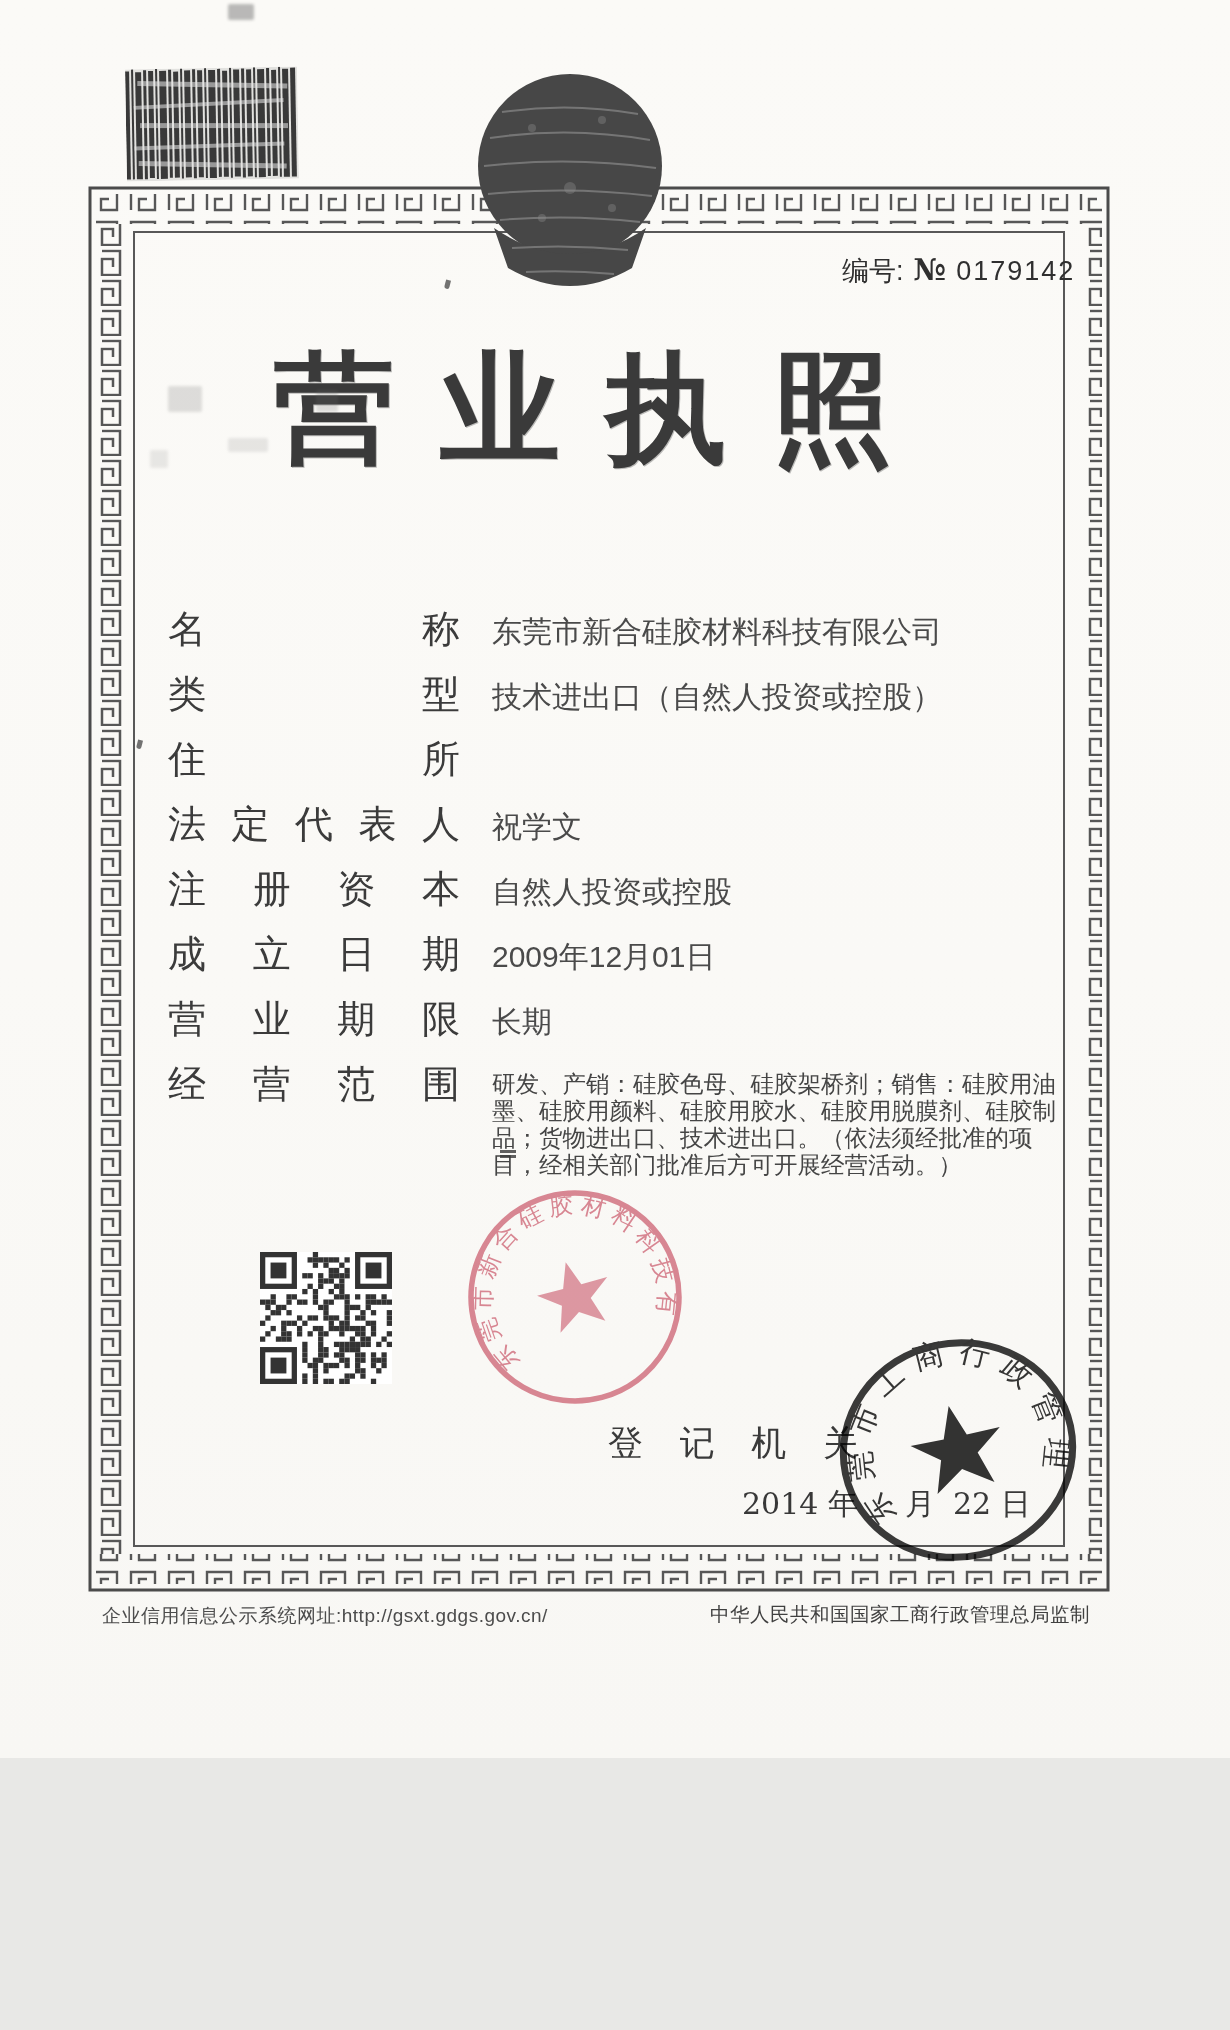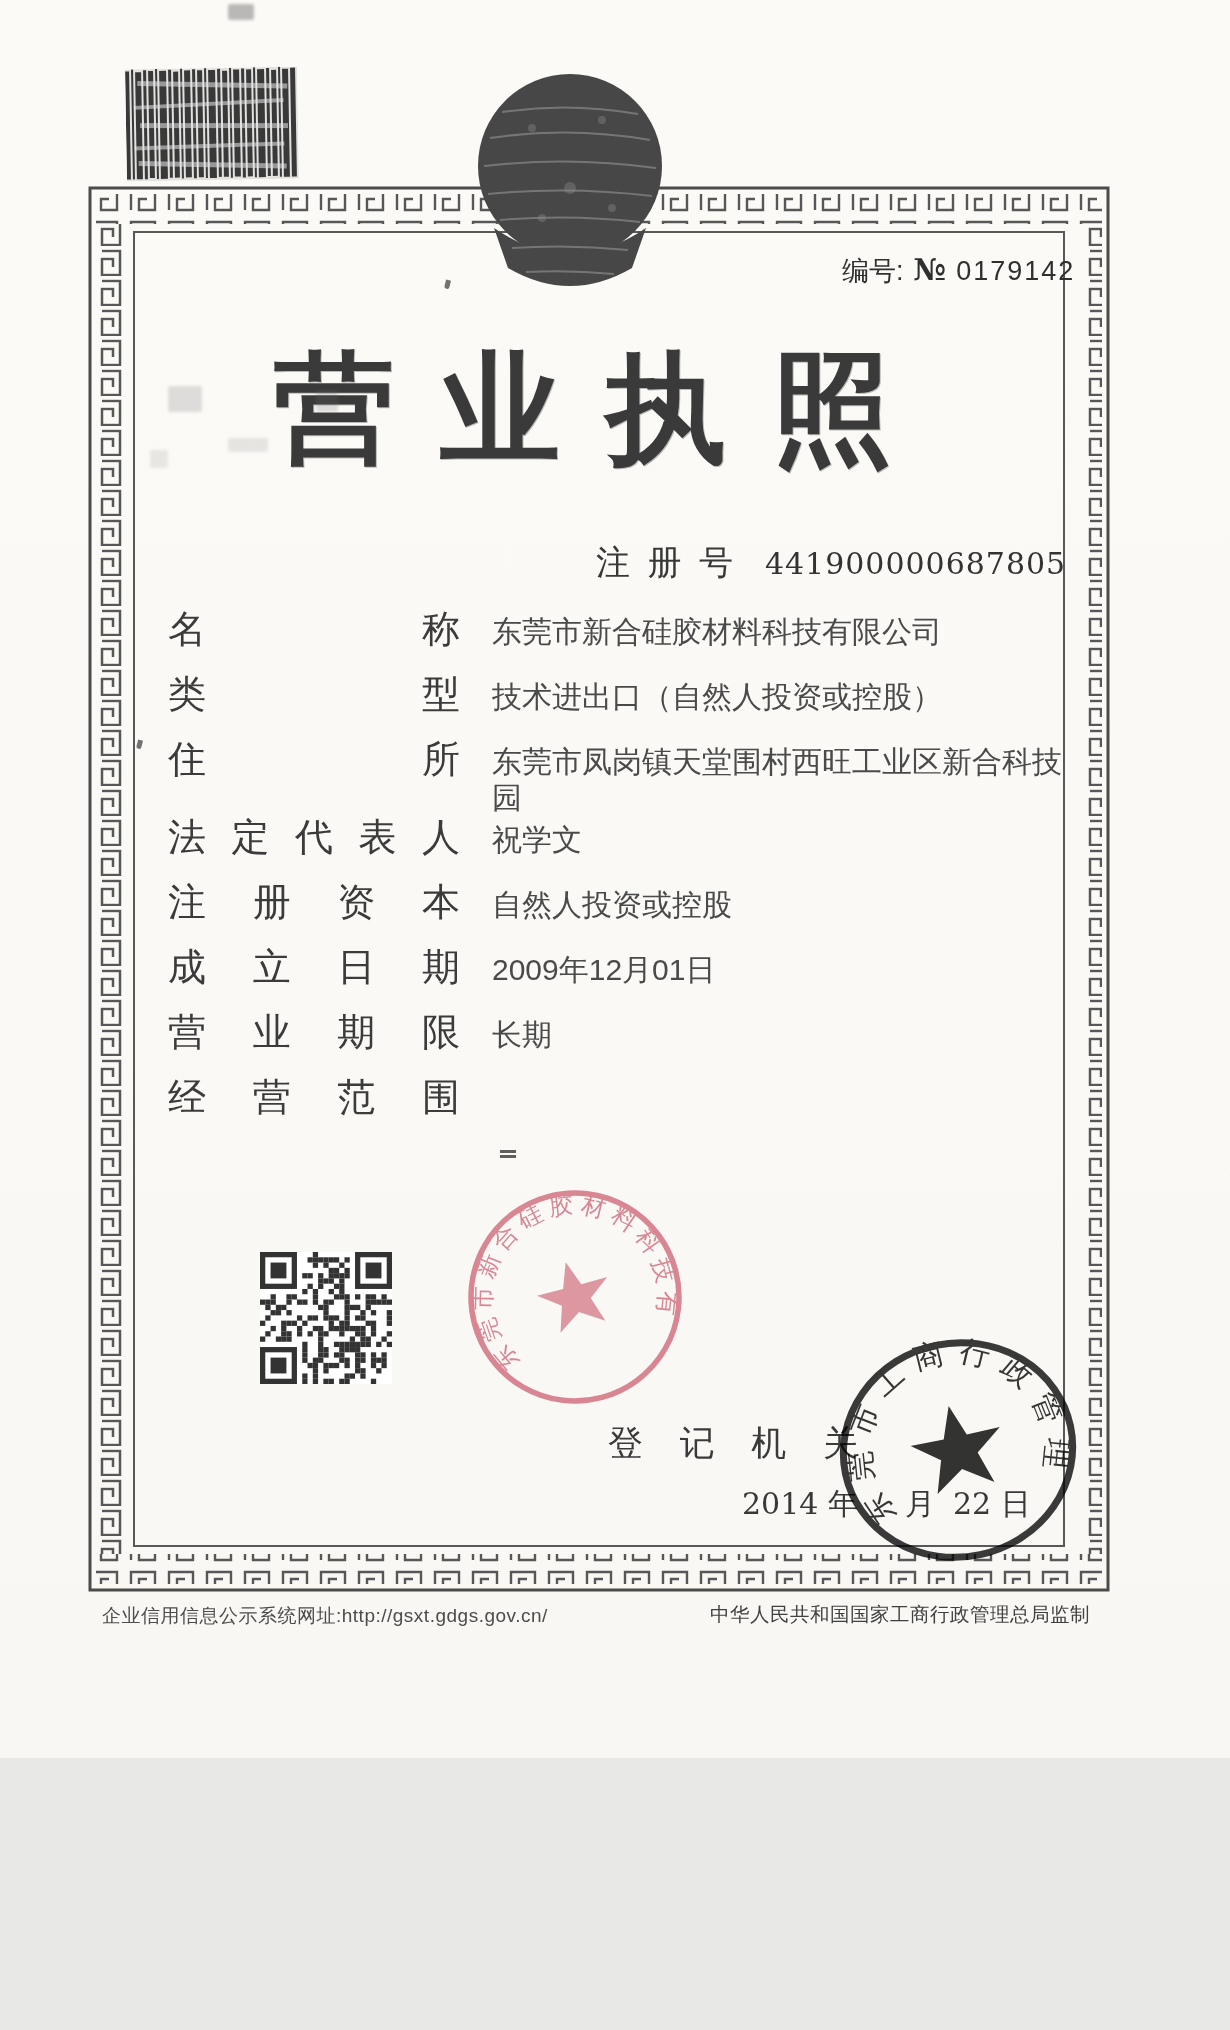--- a/index.html
+++ b/index.html
@@ -132,24 +132,20 @@
   </svg>
 
   <div class="abs serial">
     <span>编号:</span>
     <span class="numero">№</span>
     <span class="num">0179142</span>
   </div>
 
   <div class="abs title">营业执照</div>
 
-  <div class="abs regline">
-    <span class="rlabel">注 册 号</span>
-    <span class="rnum">441900000687805</span>
-  </div>
 
   <div class="abs rows" id="rows">
     <div class="row">
       <span class="f-label cjust">
           <span>名</span>
           <span>称</span>
         </span>
       <span class="f-value">东莞市新合硅胶材料科技有限公司</span>
     </div>
 
@@ -159,21 +155,20 @@
           <span>型</span>
         </span>
       <span class="f-value">技术进出口（自然人投资或控股）</span>
     </div>
 
     <div class="row">
       <span class="f-label cjust">
           <span>住</span>
           <span>所</span>
         </span>
-      <span class="f-value">东莞市凤岗镇天堂围村西旺工业区新合科技园</span>
     </div>
 
     <div class="row">
       <span class="f-label cjust">
           <span>法</span>
           <span>定</span>
           <span>代</span>
           <span>表</span>
           <span>人</span>
         </span>
@@ -210,20 +205,21 @@
       <span class="f-value">长期</span>
     </div>
 
     <div class="row">
       <span class="f-label cjust">
           <span>经</span>
           <span>营</span>
           <span>范</span>
           <span>围</span>
         </span>
+      <span class="f-value scope">研发、产销：硅胶色母、硅胶架桥剂；销售：硅胶用油墨、硅胶用颜料、硅胶用胶水、硅胶用脱膜剂、硅胶制品；货物进出口、技术进出口。（依法须经批准的项目，经相关部门批准后方可开展经营活动。）</span>
     </div>
   </div>
 
   <svg class="abs" style="left:260px;top:1252px;" width="132" height="132" viewBox="0 0 130 130">
     <rect x="0" y="0" width="130" height="130" fill="#ffffff"></rect>
     <g id="qr-g" fill="#333333">
         <rect x="52" y="0" width="5.2" height="5.2"></rect>
         <rect x="46.800000000000004" y="5.2" width="5.2" height="5.2"></rect>
         <rect x="52" y="5.2" width="5.2" height="5.2"></rect>
         <rect x="57.2" y="5.2" width="5.2" height="5.2"></rect>

